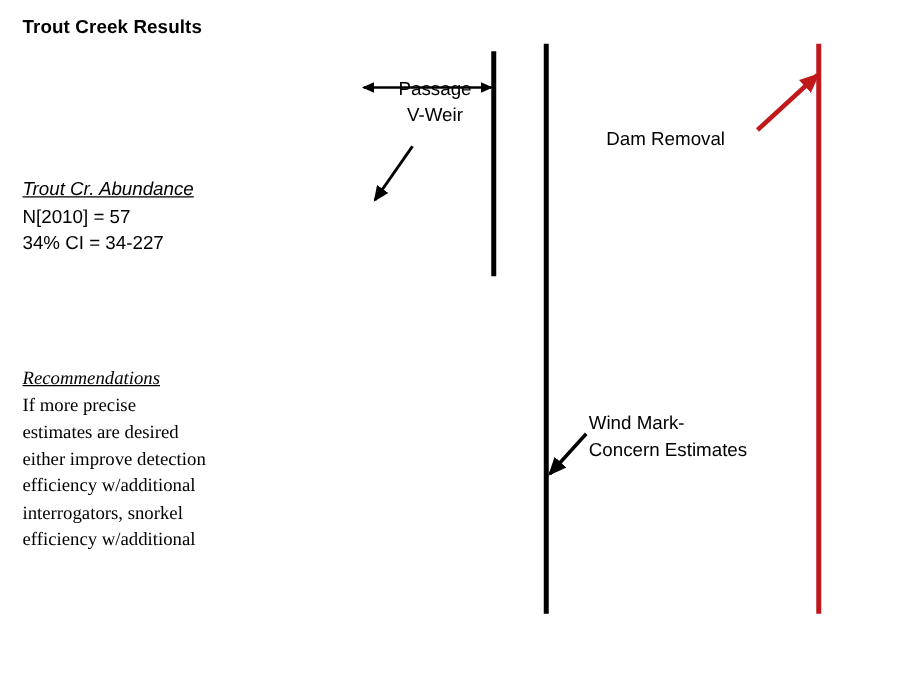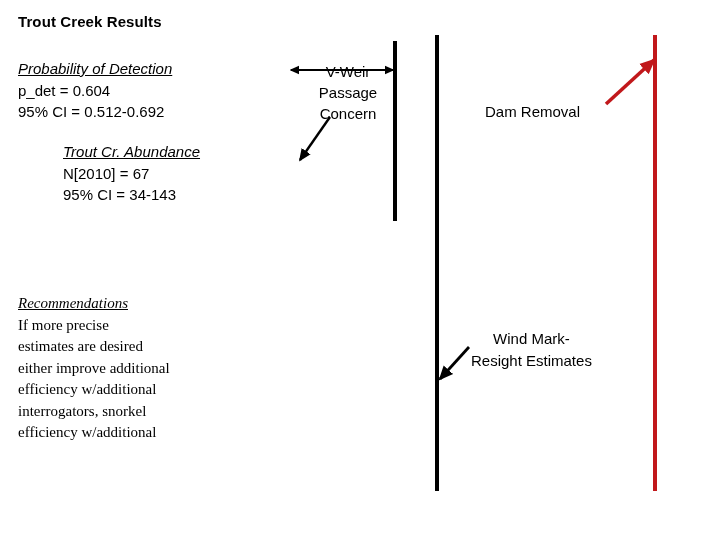--- a/index.html
+++ b/index.html
@@ -40,21 +40,21 @@
     font-style: italic;
     text-decoration: underline;
     font-weight: normal;
     white-space: nowrap;
   }
   .block-line {
     white-space: nowrap;
   }
 
   #block-detection   { top: 58px; }
-  #block-abundance   { top: 141px; margin-left: 45px; }
+  #block-abundance   { top: 141px; }
   #block-abundance2  { top: 228px; }
   #block-recommend   { top: 293px; font-family: Liberation Serif, serif; }
 
   
   .vbar {
     position: absolute;
     width: 4px;
     background: #000000;
   }
   #vbar-weir {
@@ -89,80 +89,73 @@
   }
   #annot-dam {
     left: 485px;
     top: 101px;
     text-align: right;
   }
   #annot-wind {
     left: 471px;
     top: 328px;
     line-height: 22px;
-    text-align: center;
   }
 
   
   #arrows {
     position: absolute;
     left: 0;
     top: 0;
     width: 720px;
     height: 540px;
     pointer-events: none;
   }
 </style>
 </head>
 <body>
 
 <div id="slide">
 
   <div class="results-title">Trout Creek Results</div>
 
-  <div class="text-block" id="block-detection">
-    <div class="block-heading">Probability of Detection</div>
-    <div class="block-line">p_det = 0.604</div>
-    <div class="block-line">95% CI = 0.512-0.692</div>
-  </div>
 
   <div class="text-block" id="block-abundance">
     <div class="block-heading">Trout Cr. Abundance</div>
-    <div class="block-line">N[2010] = 67</div>
-    <div class="block-line">95% CI = 34-143</div>
+    <div class="block-line">N[2010] = 57</div>
+    <div class="block-line">34% CI = 34-227</div>
   </div>
 
   <div class="text-block" id="block-abundance2">
   </div>
 
   <div class="text-block" id="block-recommend">
     <div class="block-heading">Recommendations</div>
     <div class="block-line">If more precise</div>
     <div class="block-line">estimates are desired</div>
-    <div class="block-line">either improve additional</div>
+    <div class="block-line">either improve detection</div>
     <div class="block-line">efficiency w/additional</div>
     <div class="block-line">interrogators, snorkel</div>
     <div class="block-line">efficiency w/additional</div>
   </div>
 
   <div class="vbar" id="vbar-weir"></div>
   <div class="vbar" id="vbar-mid"></div>
   <div class="vbar" id="vbar-dam"></div>
 
   <div class="annot" id="annot-vweir">
+    <div>Passage</div>
     <div>V-Weir</div>
-    <div>Passage</div>
-    <div>Concern</div>
   </div>
 
   <div class="annot" id="annot-dam">Dam Removal</div>
 
   <div class="annot" id="annot-wind">
     <div>Wind Mark-</div>
-    <div>Resight Estimates</div>
+    <div>Concern Estimates</div>
   </div>
 
   <svg id="arrows" viewBox="0 0 720 540">
     <defs>
       <marker id="ah-black" viewBox="0 0 10 10" refX="8.6" refY="5" markerWidth="5.2" markerHeight="5.2" orient="auto-start-reverse">
         <path d="M 0 0.6 L 10 5 L 0 9.4 z" fill="#000000"></path>
       </marker>
       <marker id="ah-black-start" viewBox="0 0 10 10" refX="8.6" refY="5" markerWidth="5.2" markerHeight="5.2" orient="auto-start-reverse">
         <path d="M 0 0.6 L 10 5 L 0 9.4 z" fill="#000000"></path>
       </marker>

